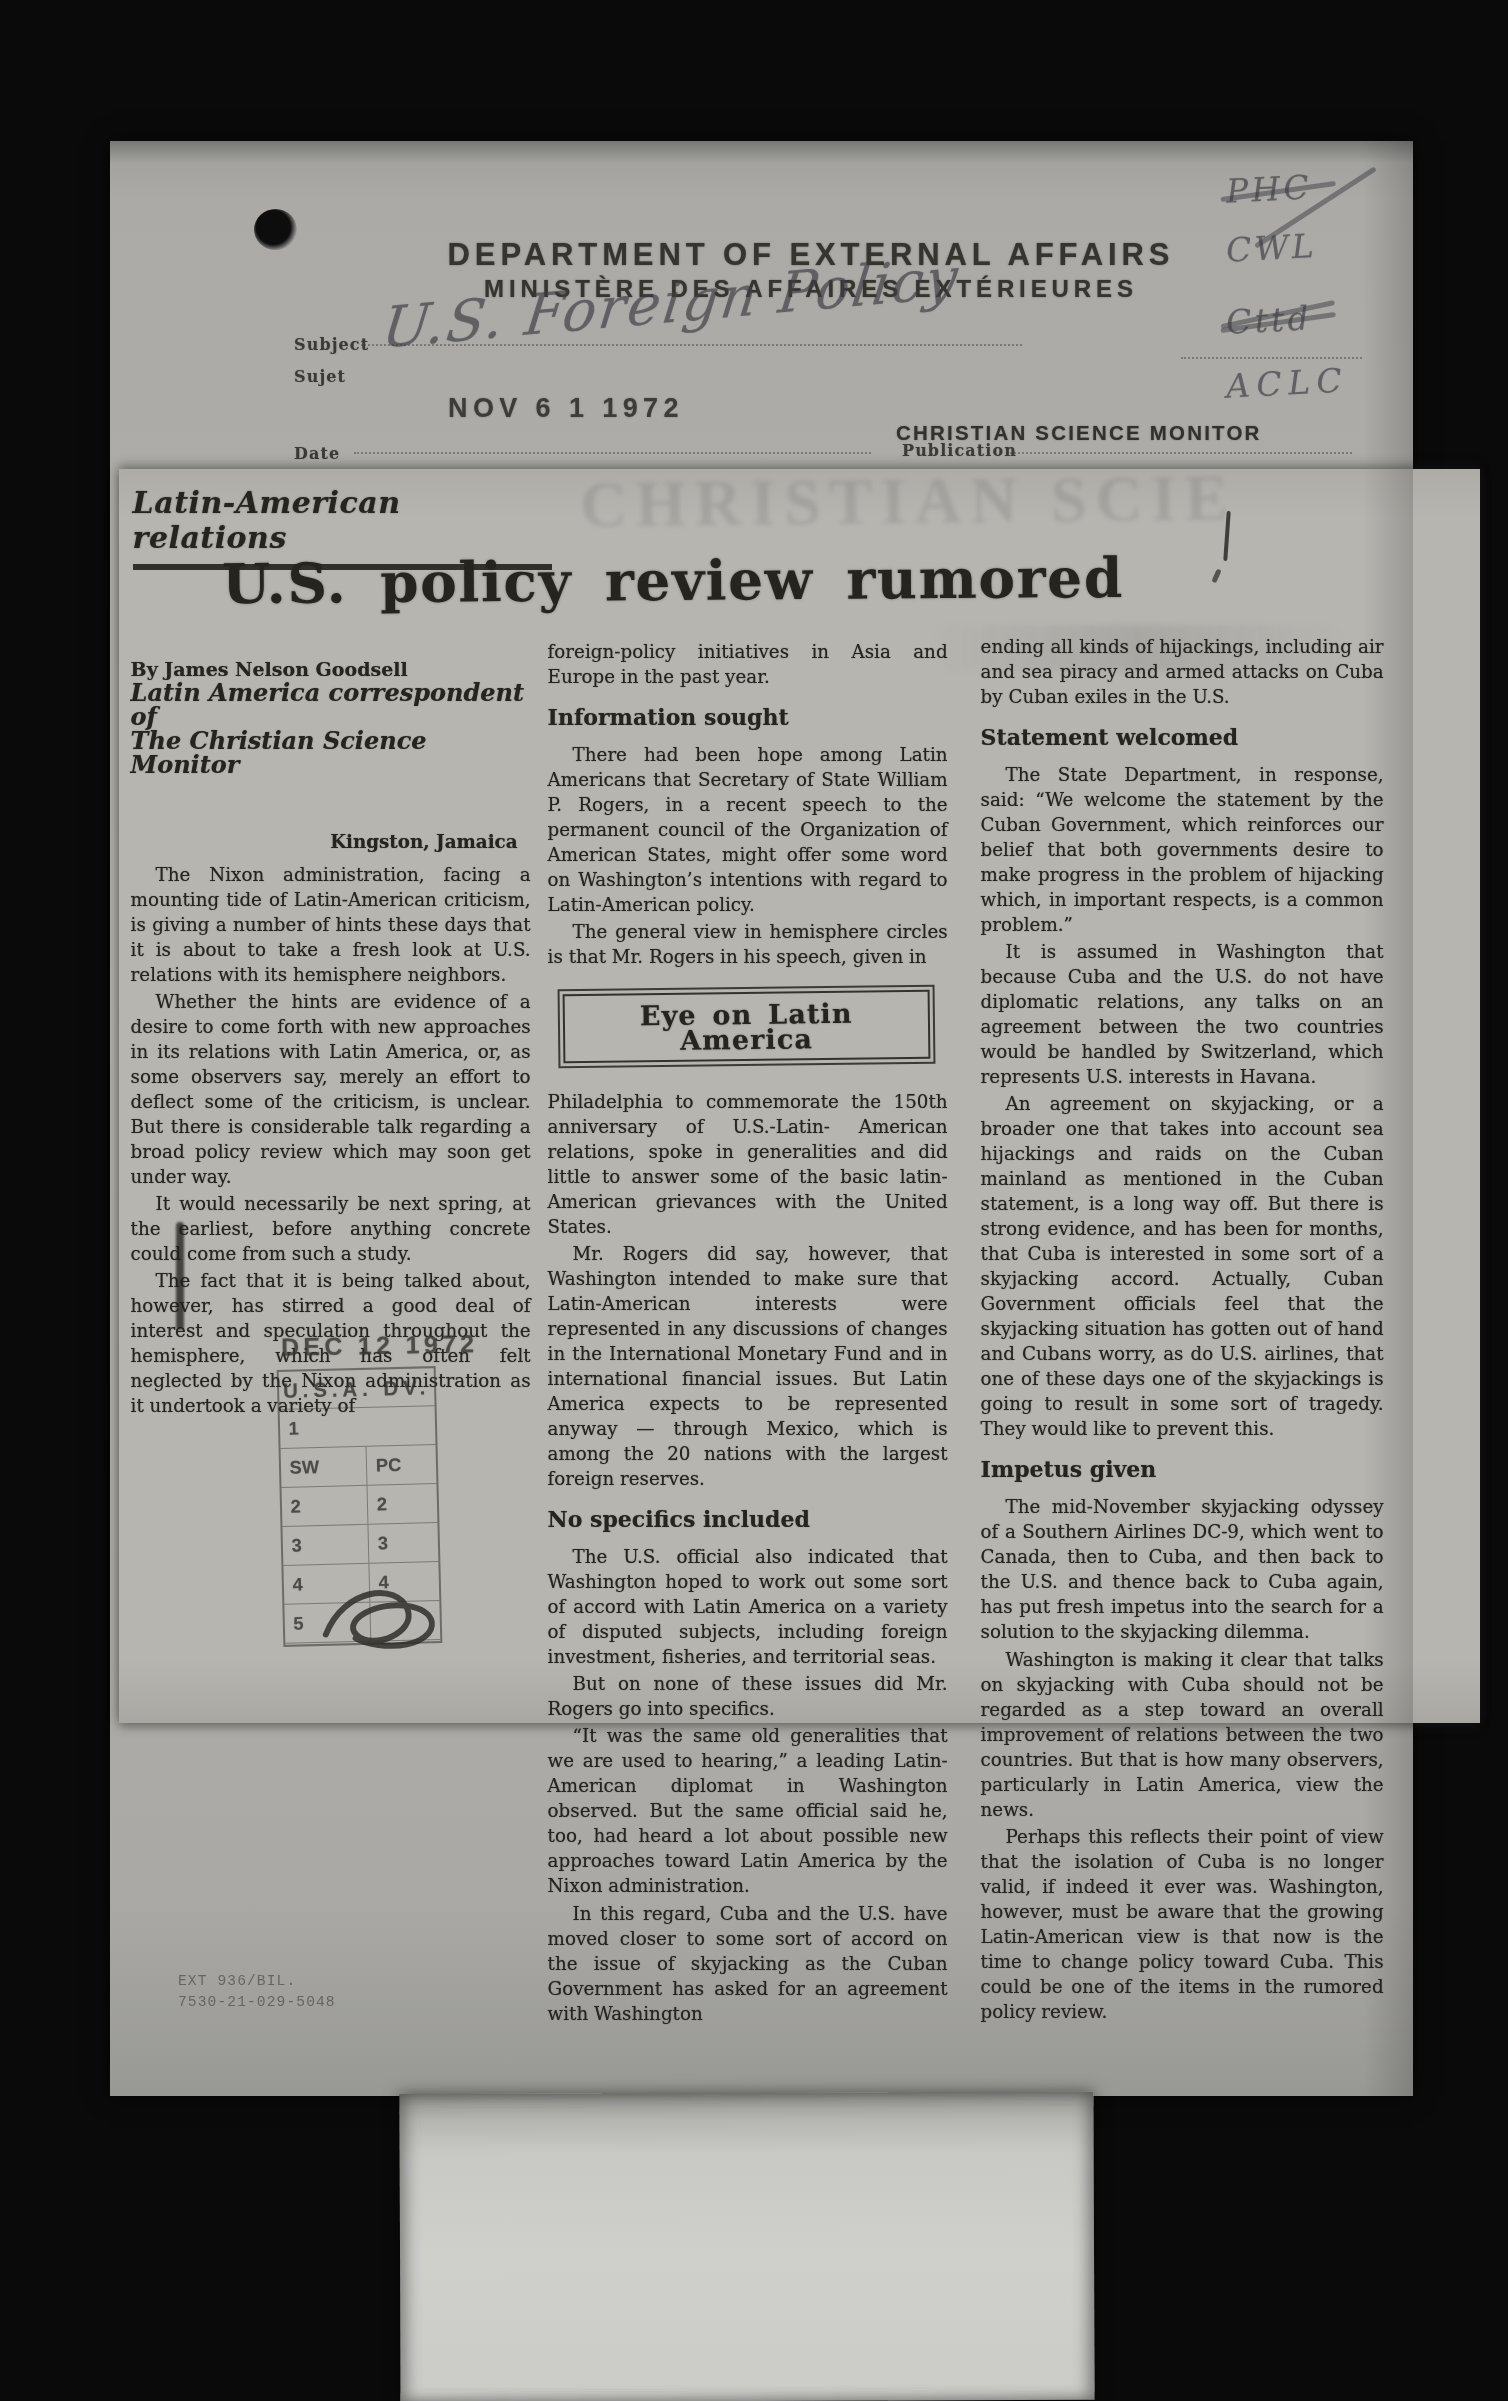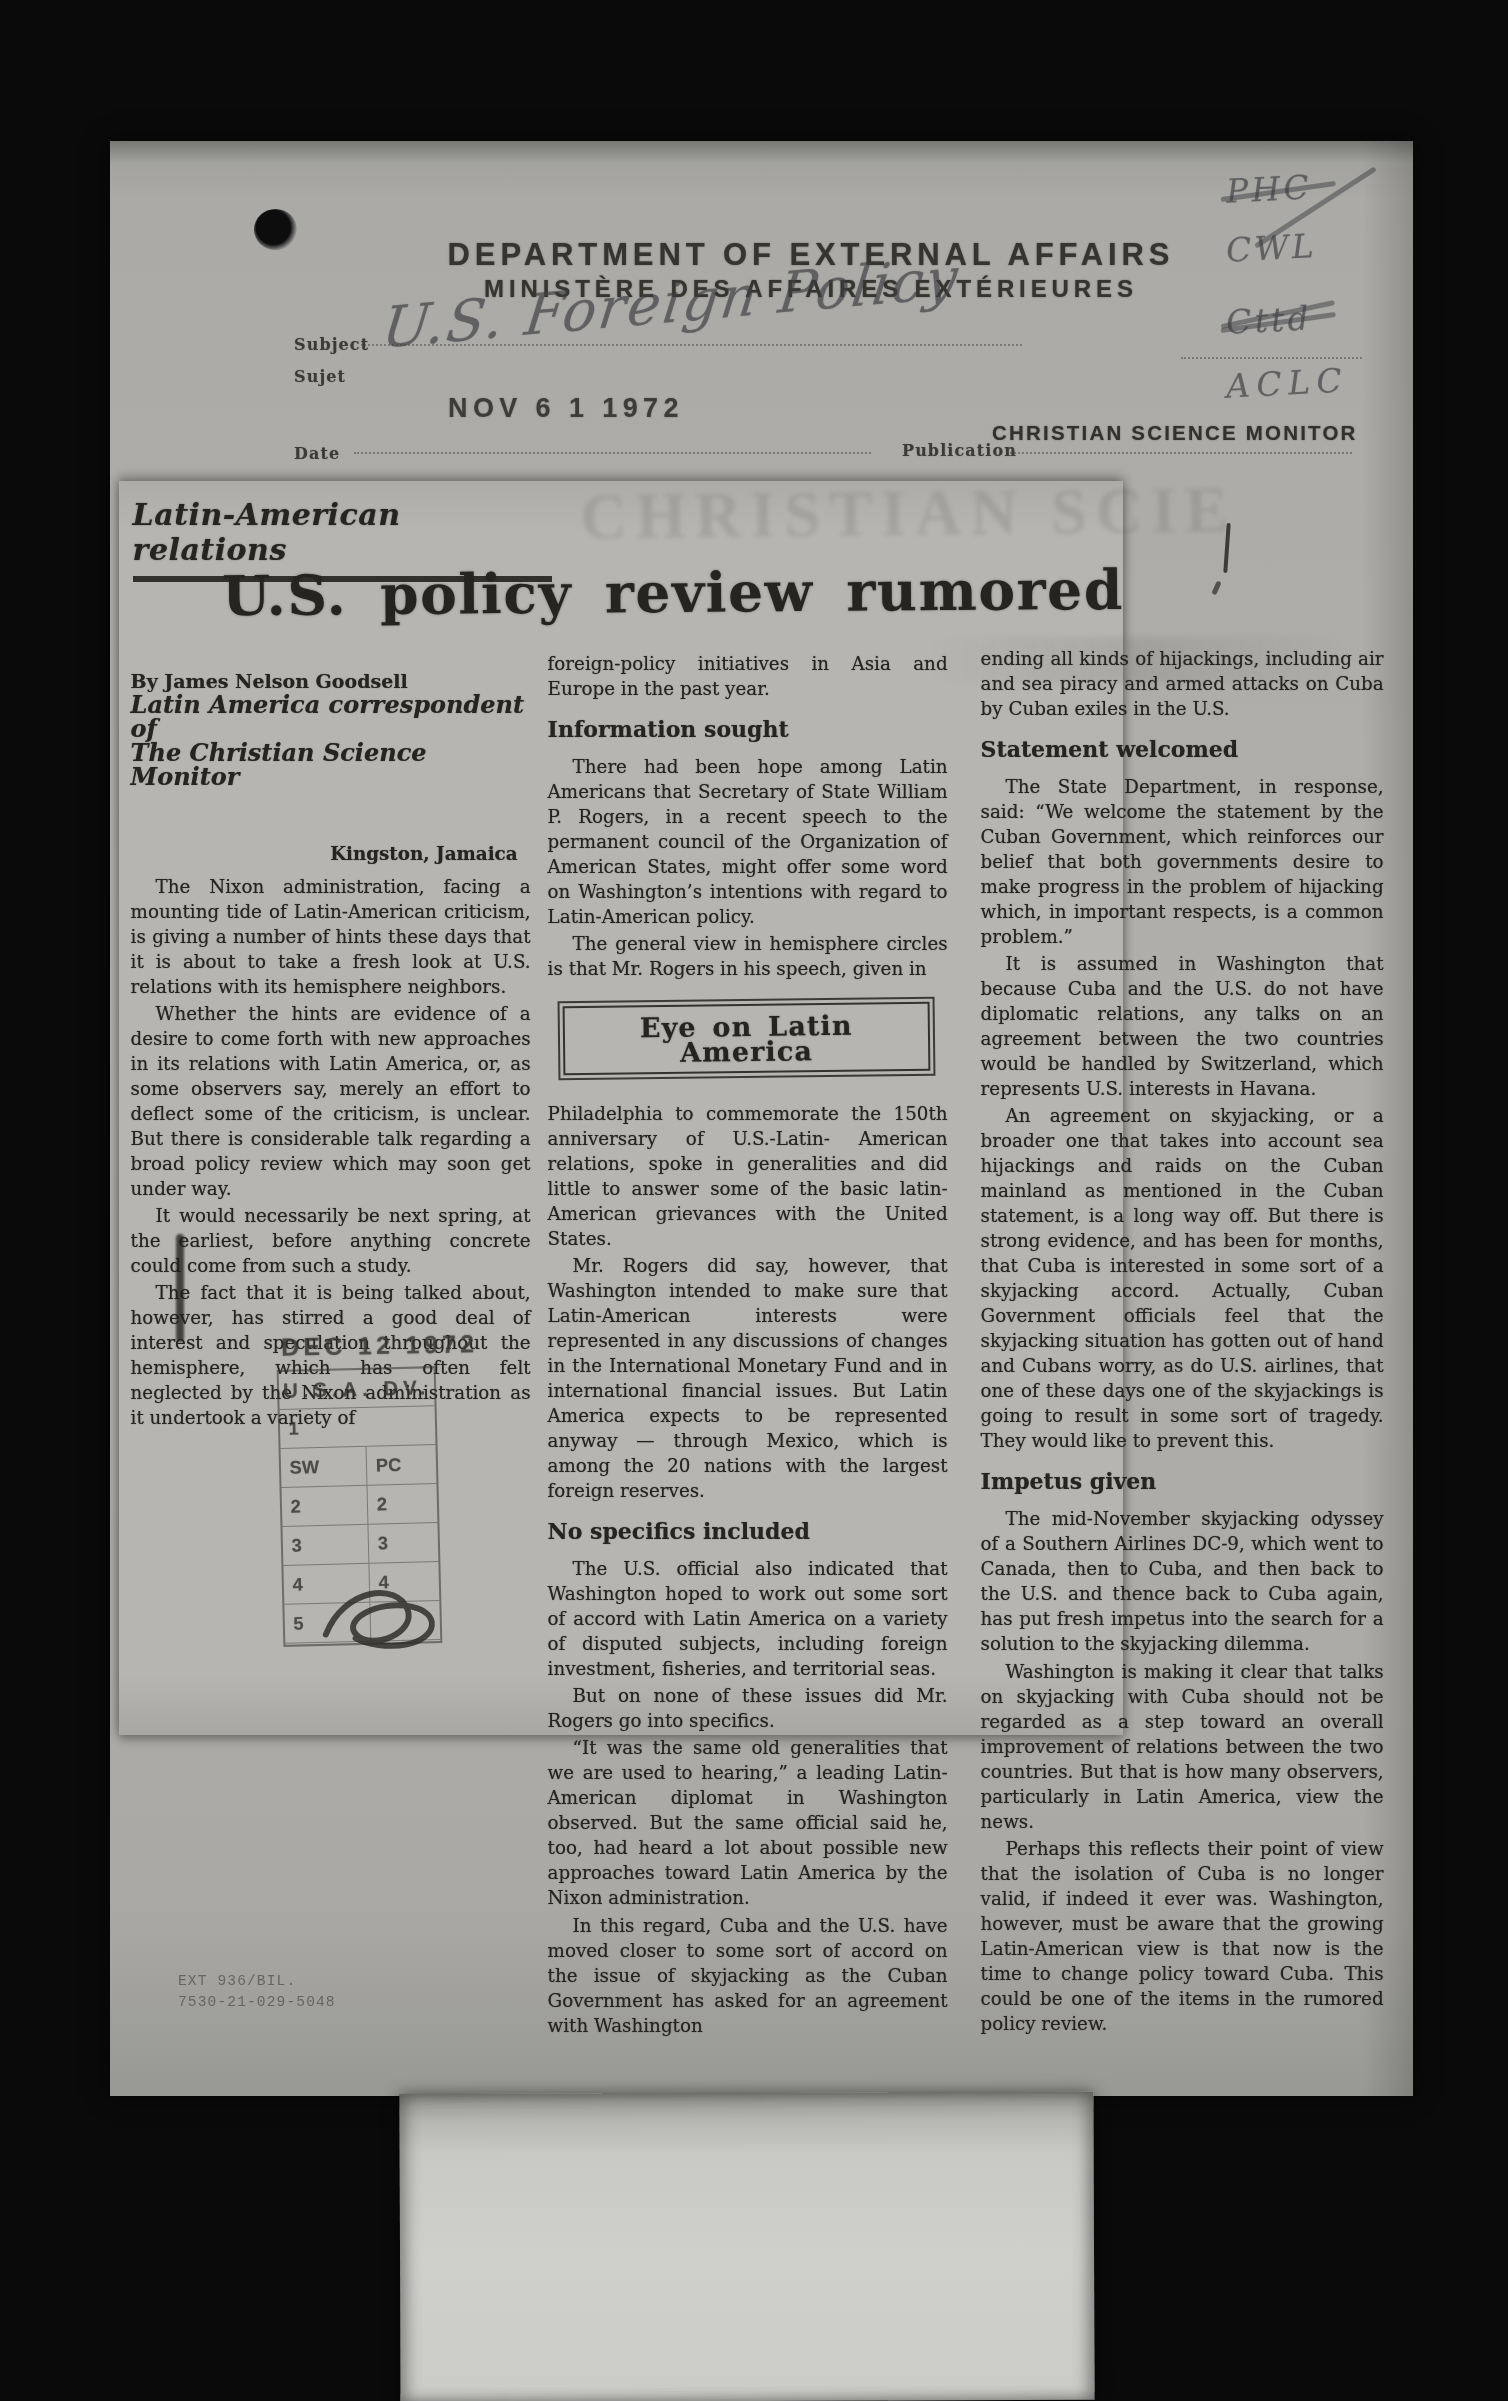--- a/index.html
+++ b/index.html
@@ -47,40 +47,40 @@
   .subject-hand{
     position:absolute;left:272px;top:129px;font-size:56px;
     transform:rotate(-5deg) skewX(-12deg);letter-spacing:2.2px;white-space:nowrap;
   }
   .stamp-date{
     position:absolute;font-family:"Liberation Sans",sans-serif;font-weight:bold;
     color:rgba(50,49,45,.85);text-shadow:0 0 1.6px rgba(50,49,45,.45);
   }
   .nov{left:338px;top:252px;font-size:27px;letter-spacing:5.4px;}
   .csm{
-    position:absolute;left:882px;top:280px;font-family:"Liberation Sans",sans-serif;
+    position:absolute;left:786px;top:280px;font-family:"Liberation Sans",sans-serif;
     font-weight:bold;font-size:20.5px;letter-spacing:2.2px;color:#32312d;
     text-shadow:0 0 1.6px rgba(40,40,36,.5);
     text-align:center;
   }
   
   .ann{position:absolute;left:1116px;width:183px;font-size:33px;letter-spacing:3.2px;transform:rotate(-3deg);}
   .ann .strike{
     position:absolute;left:-6.5px;top:52%;width:116px;height:4.9px;border-radius:2.7px;
     background:rgba(62,62,68,.5);transform:rotate(-5deg);
   }
   .ann .strike.s2{top:30%;transform:rotate(-9deg);}
   .check{
     position:absolute;left:1134px;top:64px;width:143px;height:5.4px;border-radius:3.2px;
     background:rgba(62,62,68,.5);transform:rotate(-33deg);
   }
   .ann-dotline{left:1071px;top:216px;width:181px;}
   
   .clip{
-    position:absolute;left:8.6px;top:340px;width:1004px;height:1254px;
+    position:absolute;left:8.6px;top:328px;width:1361px;height:1254px;
     background:linear-gradient(180deg,#aeaca7 0%,#b7b5b0 4%,#b7b5b0 95%,#a9a7a2 100%);
     box-shadow:0 -4.3px 9.7px rgba(30,30,28,.35),0 4.3px 9.7px rgba(30,30,28,.4);
     color:#26241f;
   }
   .ghost{
     position:absolute;left:461px;top:-5.4px;font-family:"Liberation Serif",serif;
     font-weight:bold;font-size:65px;letter-spacing:8.6px;color:rgba(70,70,67,.15);
     filter:blur(2.2px);transform:rotate(-0.6deg);white-space:nowrap;
   }
   .smudge{

